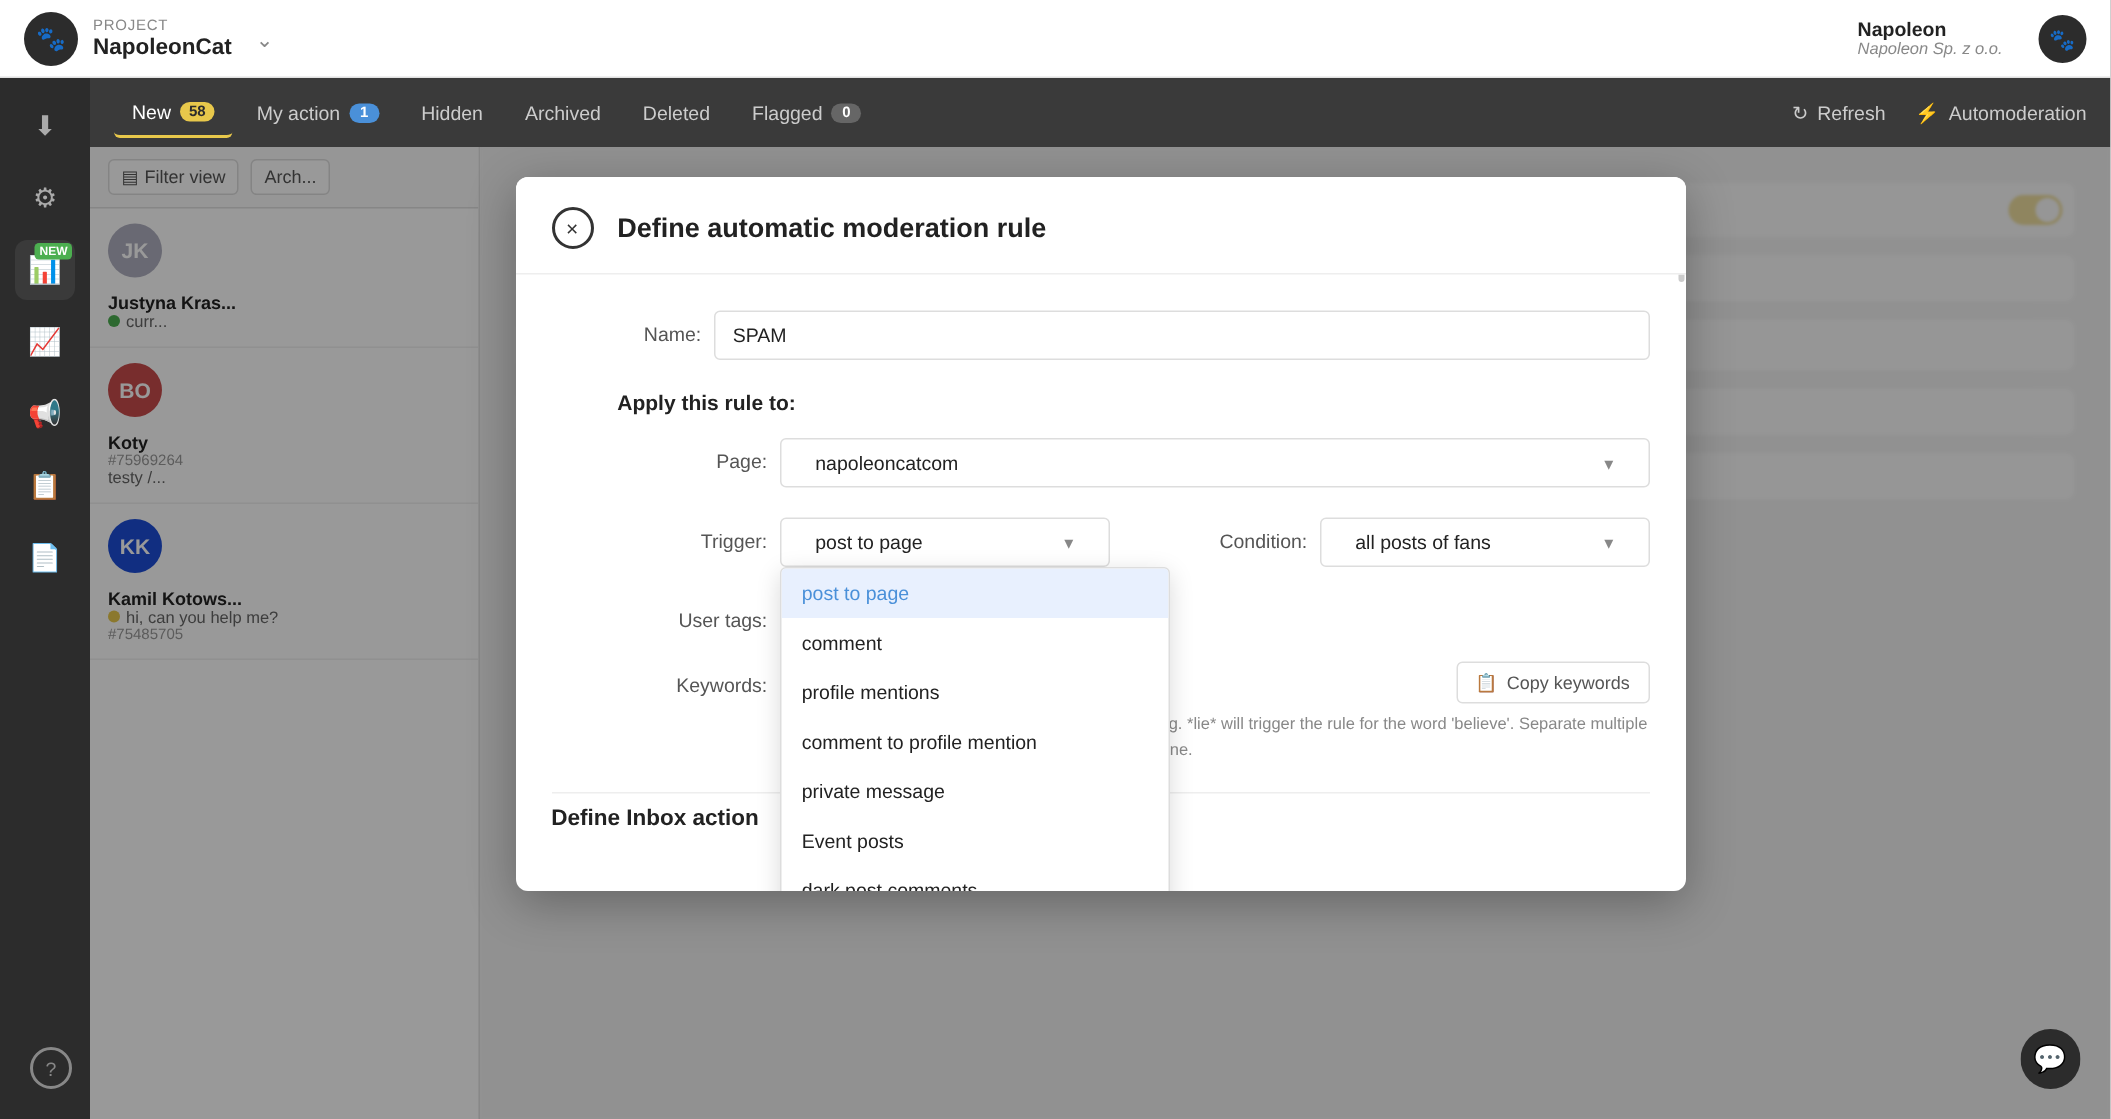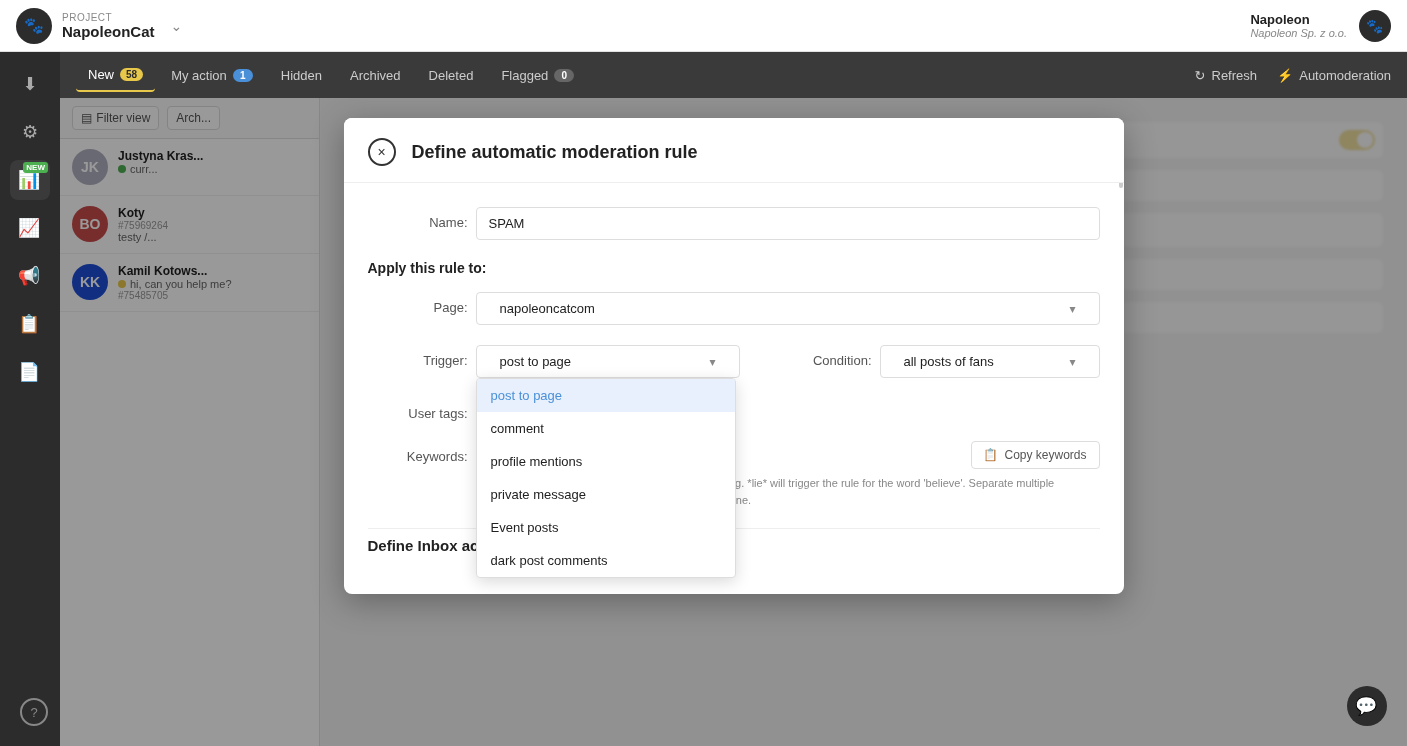--- a/index.html
+++ b/index.html
@@ -28,21 +28,21 @@
       display: flex; align-items: center; justify-content: center;
       color: #fff;
       font-size: 16px;
     }
     .project-label { font-size: 10px; color: #888; text-transform: uppercase; letter-spacing: 0.5px; }
     .project-name { font-size: 15px; font-weight: 600; color: #222; }
     .top-bar-chevron { color: #888; font-size: 14px; cursor: pointer; margin-left: 6px; }
     .top-bar-right {
       display: flex;
       align-items: center;
-      gap: 12px;
+      gap: 24px;
       justify-content: flex-end;
     }
     .user-name { font-size: 13px; font-weight: 600; color: #222; }
     .user-org { font-size: 11px; color: #888; font-style: italic; }
     .top-bar-avatar {
       width: 32px; height: 32px;
       background: #2c2c2c;
       border-radius: 50%;
       display: flex; align-items: center; justify-content: center;
       color: #fff; font-size: 14px;
@@ -186,20 +186,21 @@
       cursor: pointer;
       background: #fff;
     }
     .message-item {
       padding: 10px 12px;
       border-bottom: 1px solid #f0f0f0;
       cursor: pointer;
       display: flex;
       gap: 10px;
       align-items: flex-start;
+      flex-direction: column;
     }
     .message-avatar {
       width: 36px; height: 36px;
       border-radius: 50%;
       flex-shrink: 0;
       display: flex; align-items: center; justify-content: center;
       font-size: 14px;
       color: #fff;
       font-weight: 600;
     }
@@ -309,20 +310,21 @@
       padding: 8px 12px;
       border: 1px solid #ddd;
       border-radius: 4px;
       font-size: 13px;
       color: #222;
       outline: none;
     }
 
     .apply-rule-section {
       margin-bottom: 20px;
+      margin-left: 44px;
     }
     .apply-rule-label {
       font-size: 14px;
       font-weight: 600;
       color: #222;
       margin-bottom: 16px;
     }
     .select-btn {
       display: flex;
       align-items: center;
@@ -629,20 +631,21 @@
                 <div style="position:relative; flex:1;">
                   <div class="select-btn" style="min-width:200px;">
                     <span>post to page</span>
                     <span class="select-chevron">▾</span>
                   </div>
 
                   <div class="dropdown-menu">
                     <div class="dropdown-item selected">post to page</div>
                     <div class="dropdown-item">comment</div>
                     <div class="dropdown-item">profile mentions</div>
+                    <div class="dropdown-item">comment to profile mention</div>
                     <div class="dropdown-item">private message</div>
                     <div class="dropdown-item">Event posts</div>
                     <div class="dropdown-item">dark post comments</div>
 
                   </div>
                 </div>
                 <div class="form-label" style="margin-left:24px;">Condition:</div>
                 <div>
                   <div class="select-btn" style="min-width:220px;">
                     <span>all posts of fans</span>

